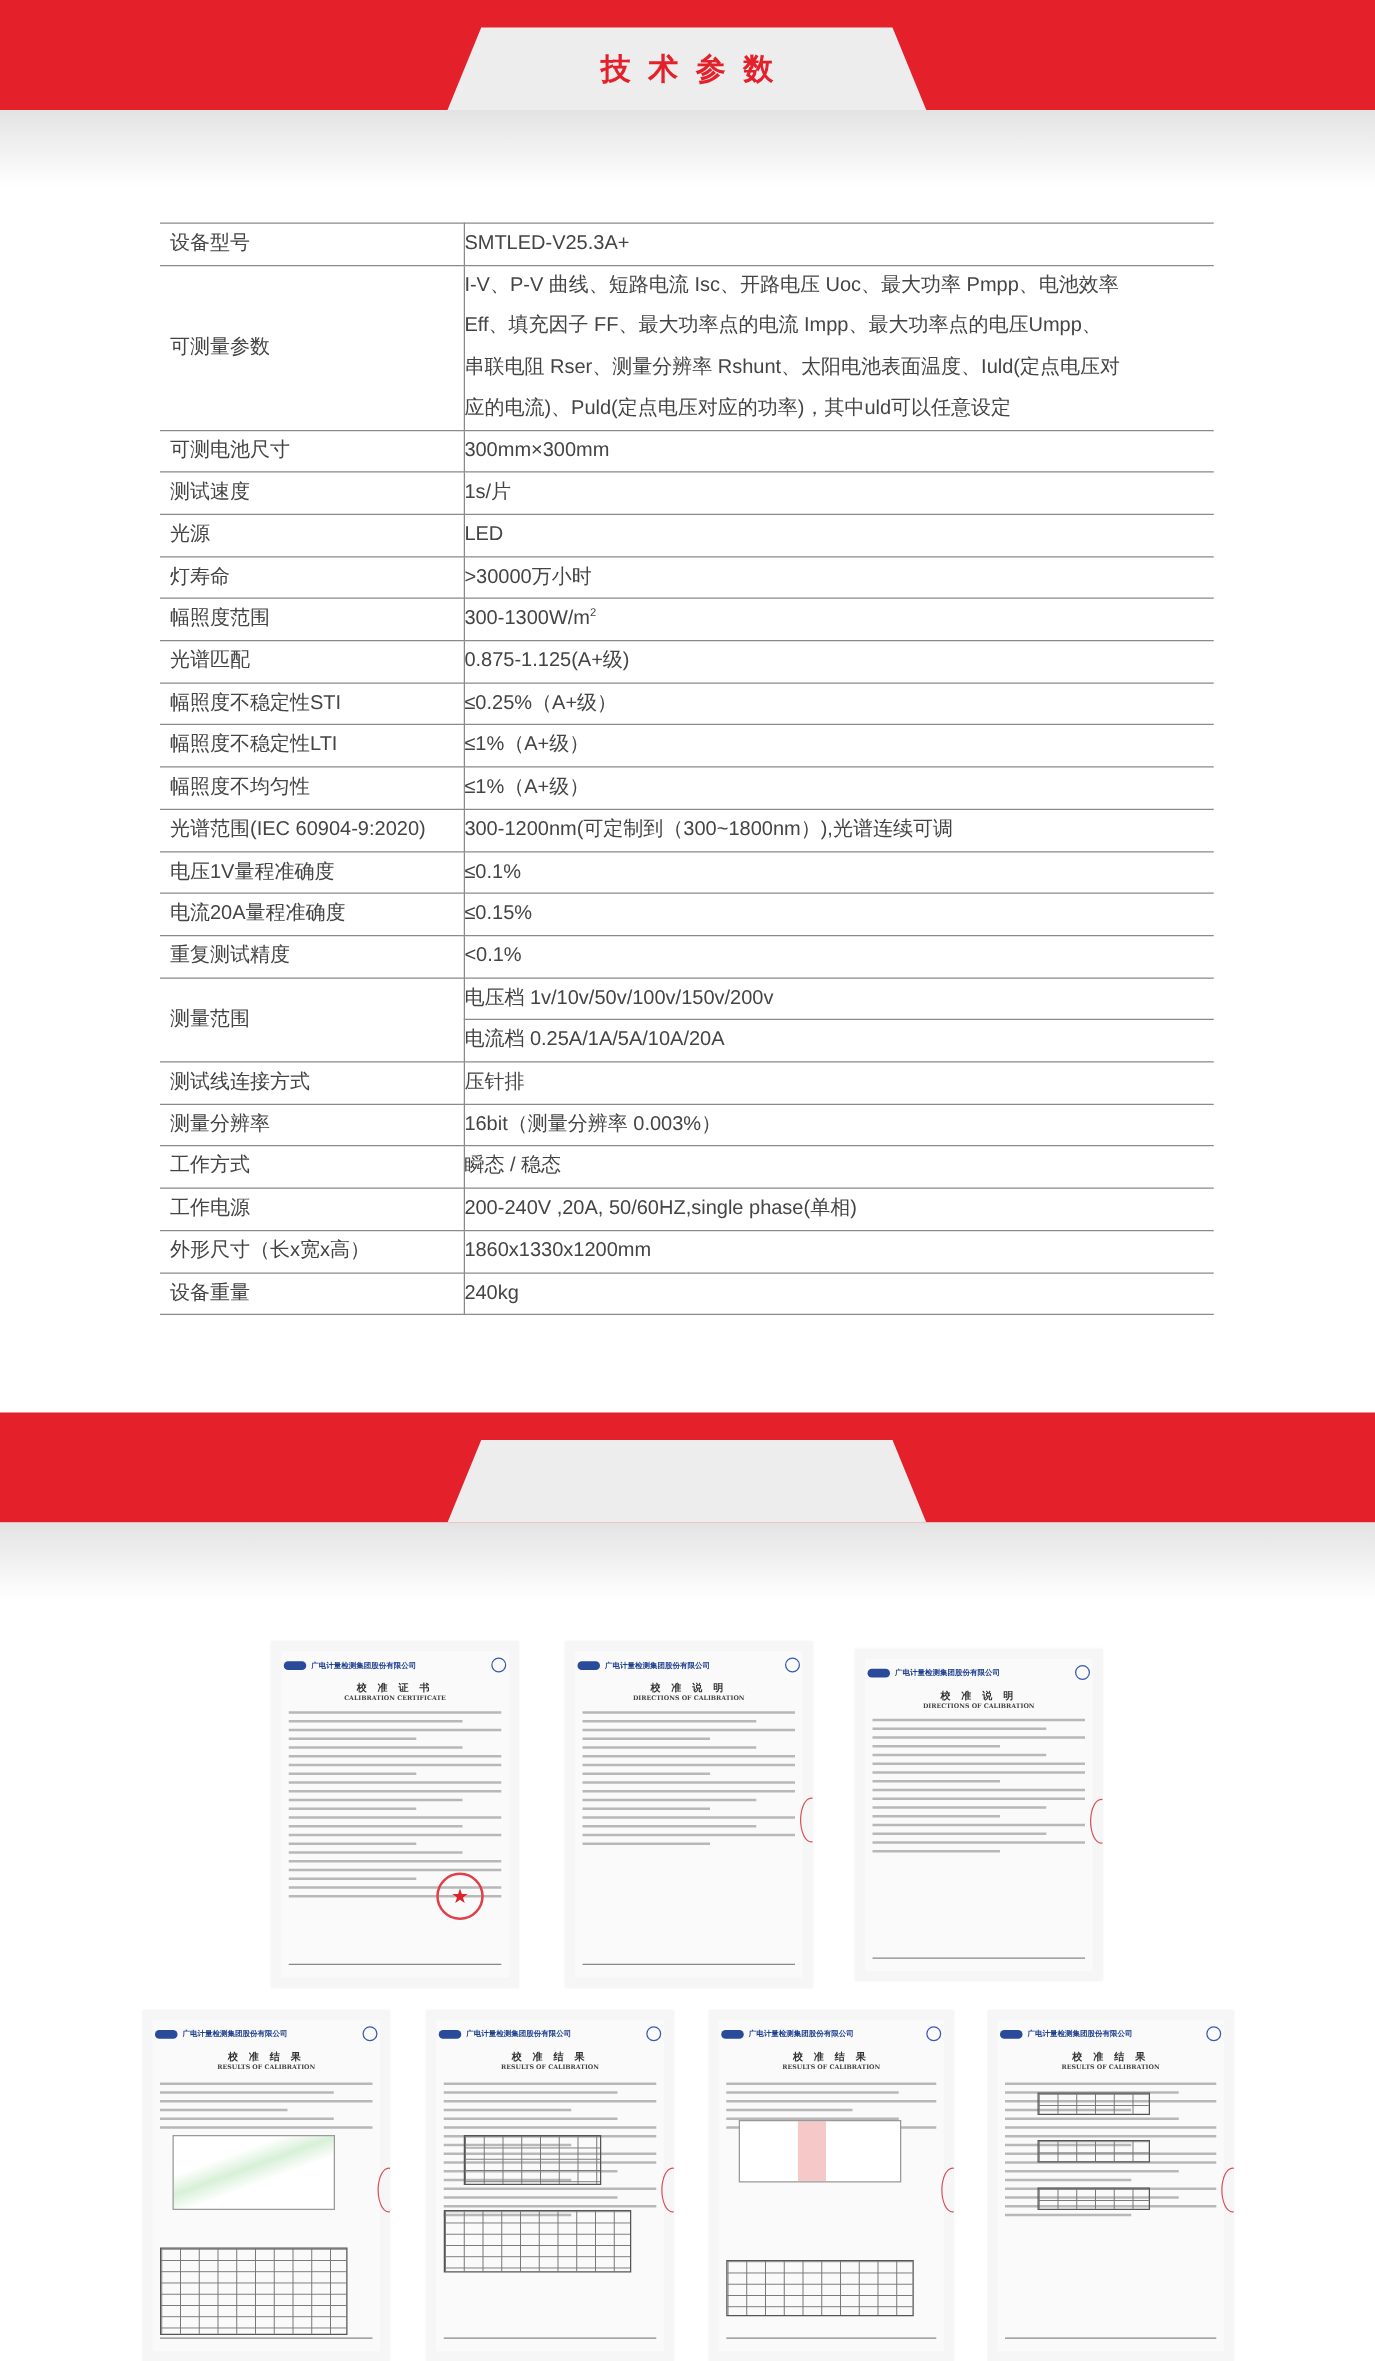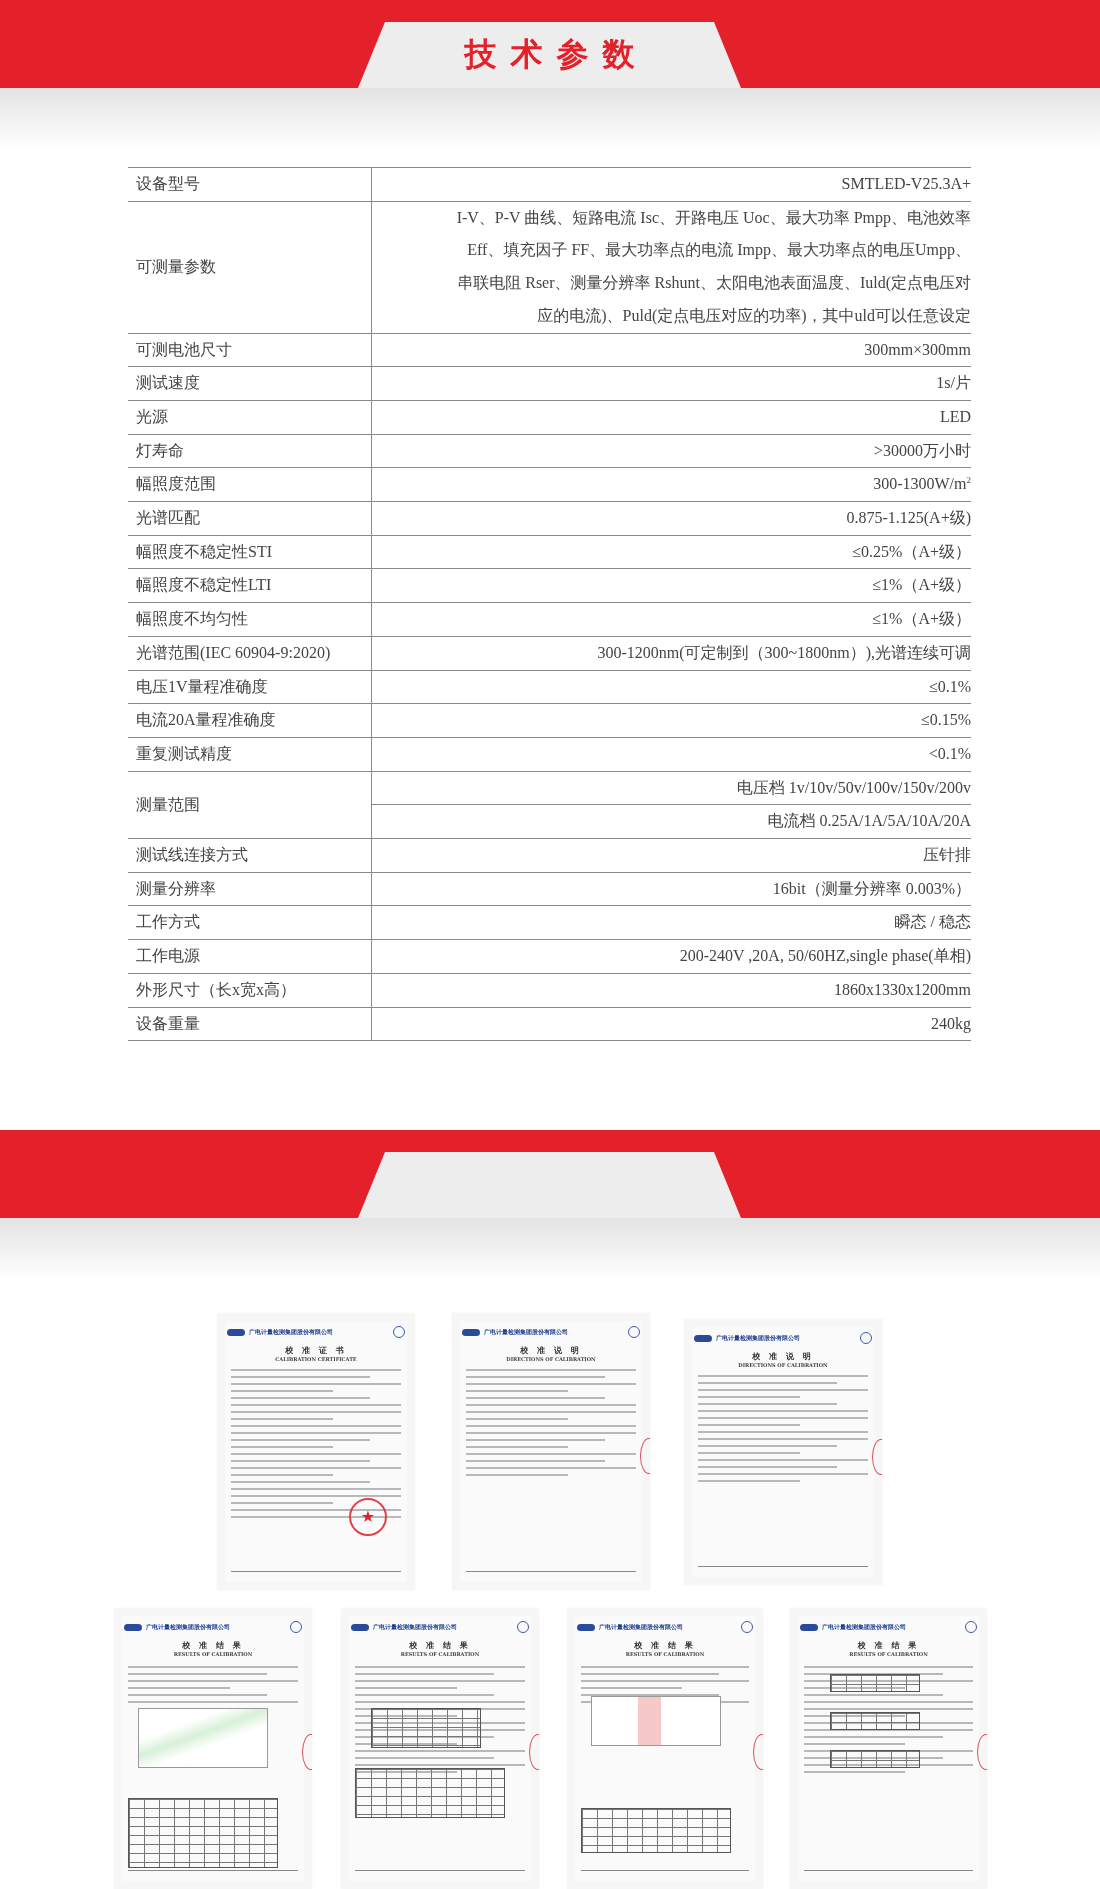--- a/index.html
+++ b/index.html
@@ -8,30 +8,30 @@
 
   
   .banner { position: absolute; left: 0; width: 1100px; height: 150px; }
   .banner .red { position: absolute; left: 0; top: 0; width: 1100px; height: 88px; background: #e4202a; }
   .banner .fade { position: absolute; left: 0; top: 88px; width: 1100px; height: 62px;
     background: linear-gradient(#e3e3e3, #ffffff); }
   .banner .tab { position: absolute; left: 0; top: 0; width: 1100px; height: 88px; }
   .banner .tab svg { position: absolute; left: 0; top: 0; }
   .banner .title { position: absolute; left: 358px; top: 22px; width: 383px; height: 66px;
     display: flex; align-items: center; justify-content: center;
-    color: #e4202a; font-size: 32px; font-weight: bold; letter-spacing: 14px;
+    color: #e4202a; font-size: 24px; font-weight: bold; letter-spacing: 14px;
     font-family: "DejaVu Sans", sans-serif; padding-left: 14px; }
 
   
-  .spec-table { position: absolute; left: 128px; top: 167px; width: 843px; border-collapse: collapse;
-    font-family: Liberation Serif, serif; font-size: 16px; color: #444; }
+  .spec-table { position: absolute; left: 128px; top: 178px; width: 843px; border-collapse: collapse;
+    font-family: Liberation Sans, sans-serif; font-size: 16px; color: #444; }
   .spec-table td { border-top: 1px solid #8a8a8a; border-bottom: 1px solid #8a8a8a; height: 32.7px;
     line-height: 32.7px; padding: 0; }
   .spec-table td.label { width: 243px; padding-left: 8px; border-right: 1px solid #8a8a8a; text-align: left; white-space: nowrap; }
-  .spec-table td.value { text-align: right; white-space: nowrap; margin-left: 48px; }
+  .spec-table td.value { text-align: left; white-space: nowrap; margin-left: 48px; }
   .spec-table td.value.multi { white-space: normal; line-height: 32.7px; padding: 0 0; }
   .spec-table td.value.multi span { display: block; }
   sup { font-size: 9px; line-height: 0; vertical-align: super; }
 
   
   .cert { position: absolute; background: #f6f6f6; box-shadow: 0 0 2px rgba(0,0,0,0.05); overflow: hidden; }
   .cert .inner { position: absolute; left: 8px; top: 8px; right: 8px; bottom: 8px; background: #fafafa; }
   .cert .hdr { position: absolute; left: 10px; top: 10px; right: 10px; height: 18px; display: flex; align-items: center; gap: 4px; }
   .cert .logo-pill { width: 18px; height: 7px; border-radius: 4px; background: #2a4a9a; }
   .cert .company { font-size: 6px; color: #1e3f8f; font-weight: bold; white-space: nowrap; flex: 1; overflow: hidden; }

